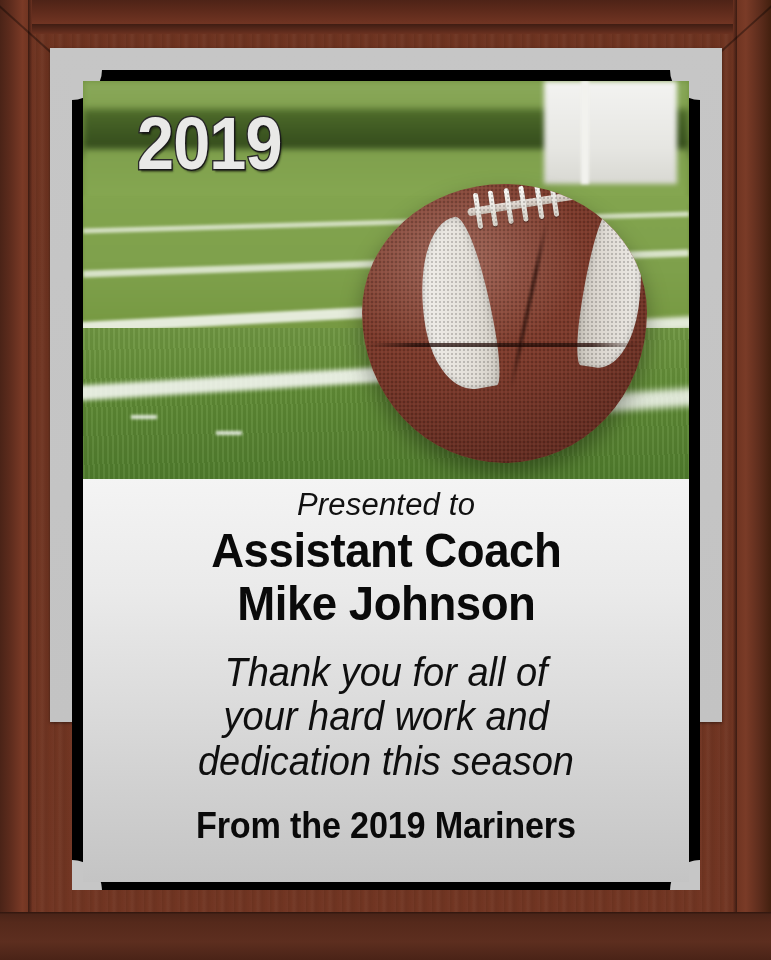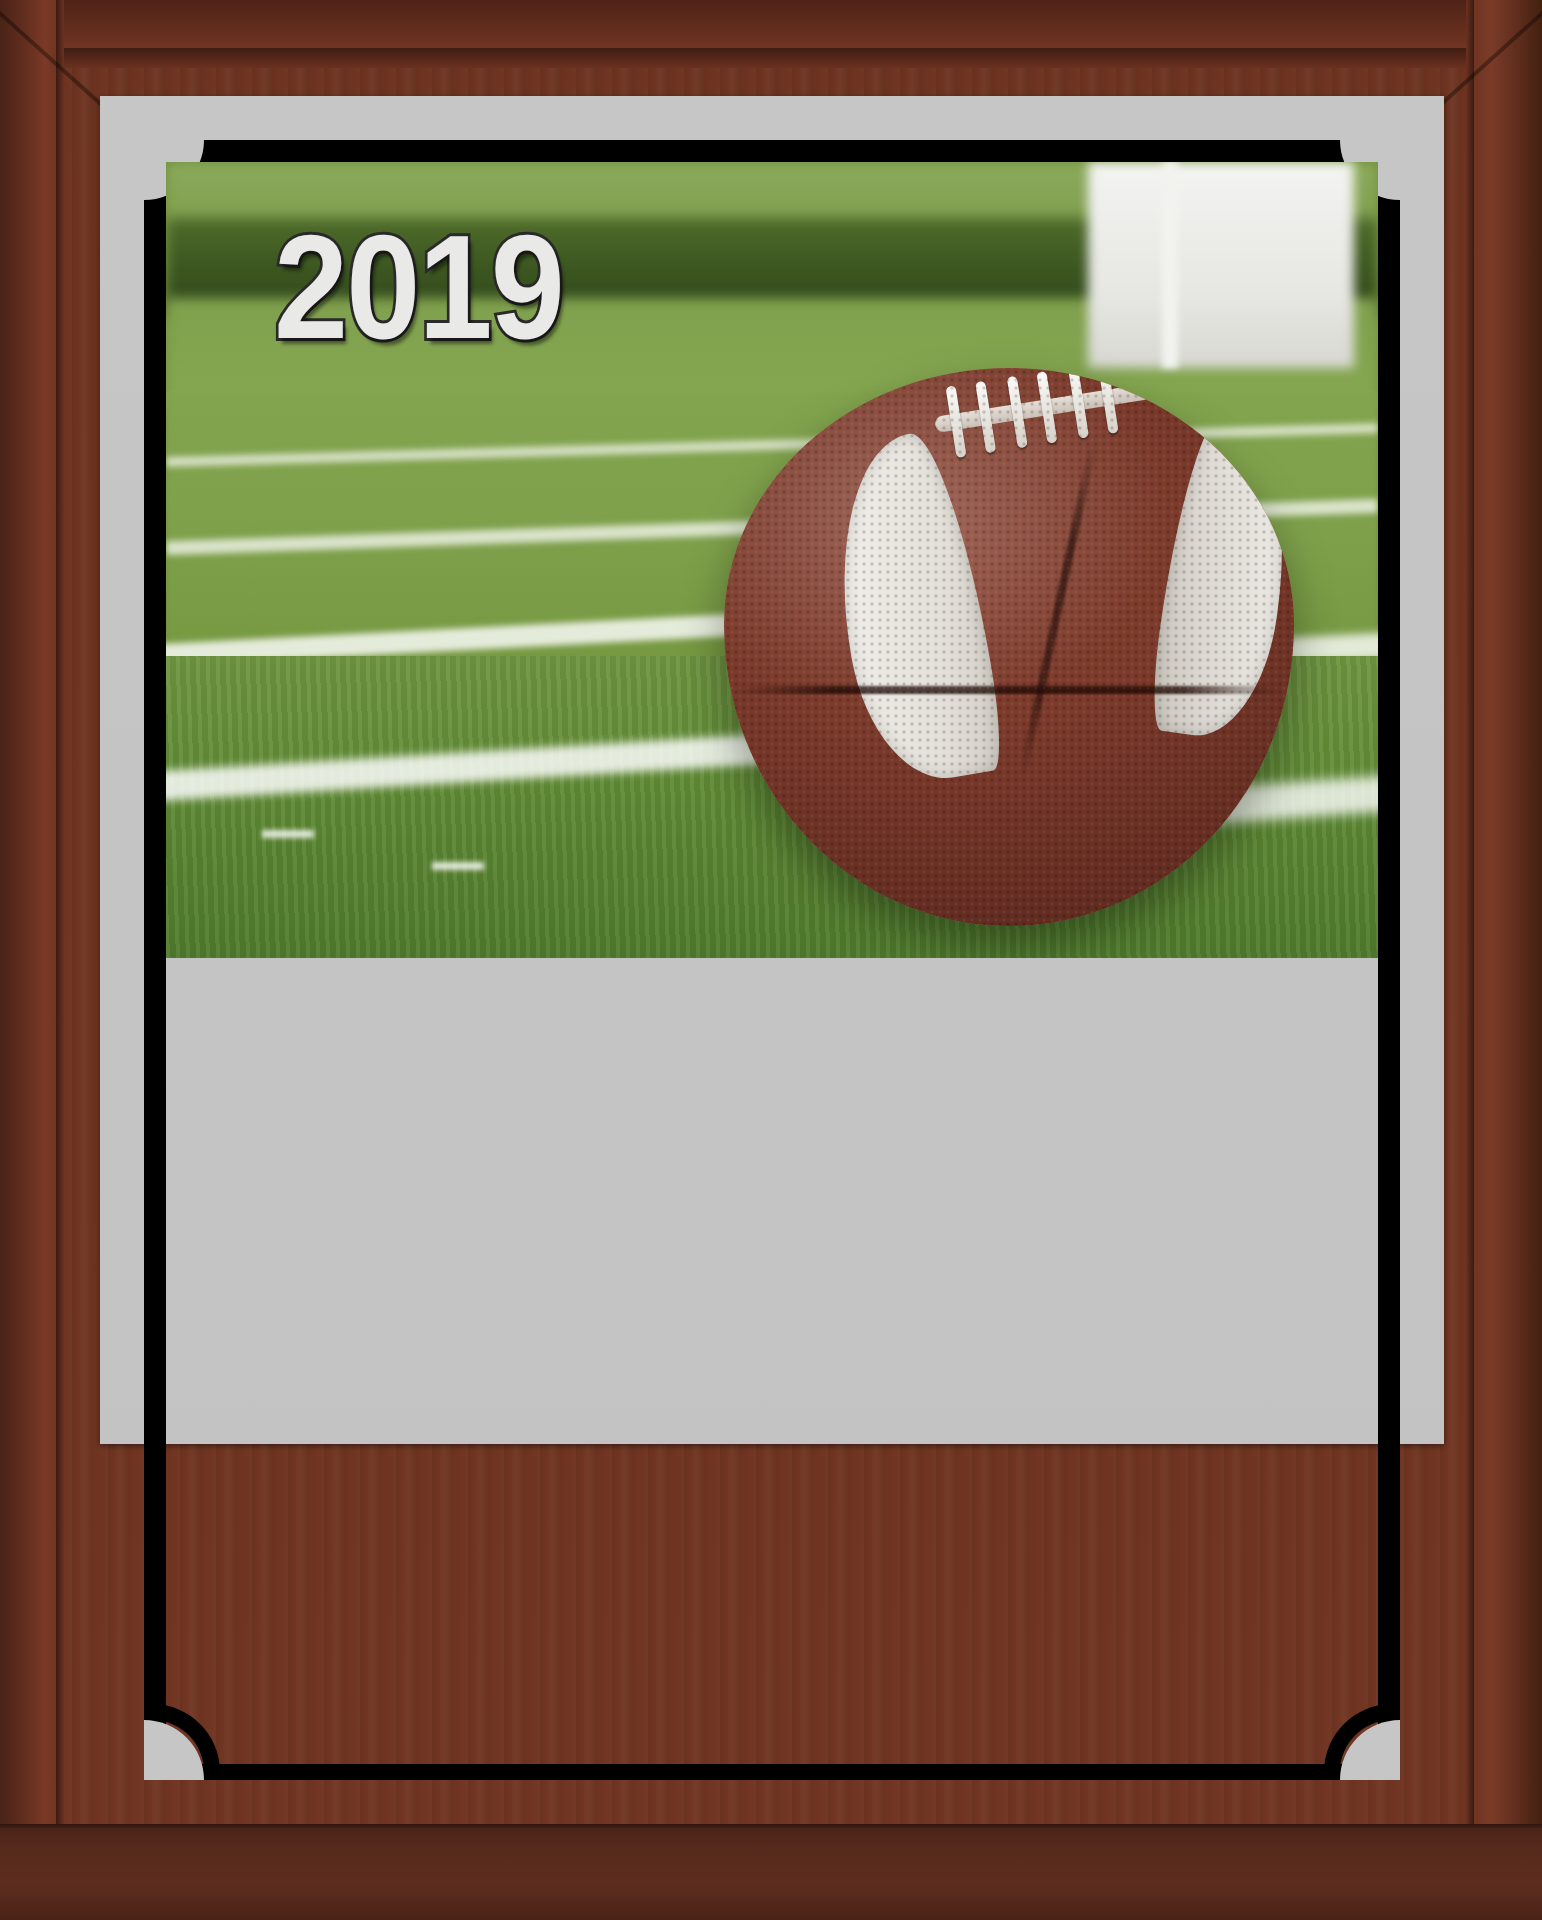--- a/index.html
+++ b/index.html
@@ -318,16 +318,25 @@
             <div class="lace" style="left:34%;"></div>
             <div class="lace" style="left:50%;"></div>
             <div class="lace" style="left:66%;"></div>
             <div class="lace" style="left:82%;"></div>
           </div>
         </div>
 
         <div id="year">2019</div>
       </div>
 
+      <div id="textarea">
+        <div class="t-presented">Presented to</div>
+        <div class="t-name">Assistant Coach</div>
+        <div class="t-name">Mike Johnson</div>
+        <div class="t-msg">Thank you for all of</div>
+        <div class="t-msg" style="margin-top:0">your hard work and</div>
+        <div class="t-msg" style="margin-top:0">dedication this season</div>
+        <div class="t-from">From the 2019 Mariners</div>
+      </div>
 
     </div>
   </div>
 </div>
 
 </body></html>

